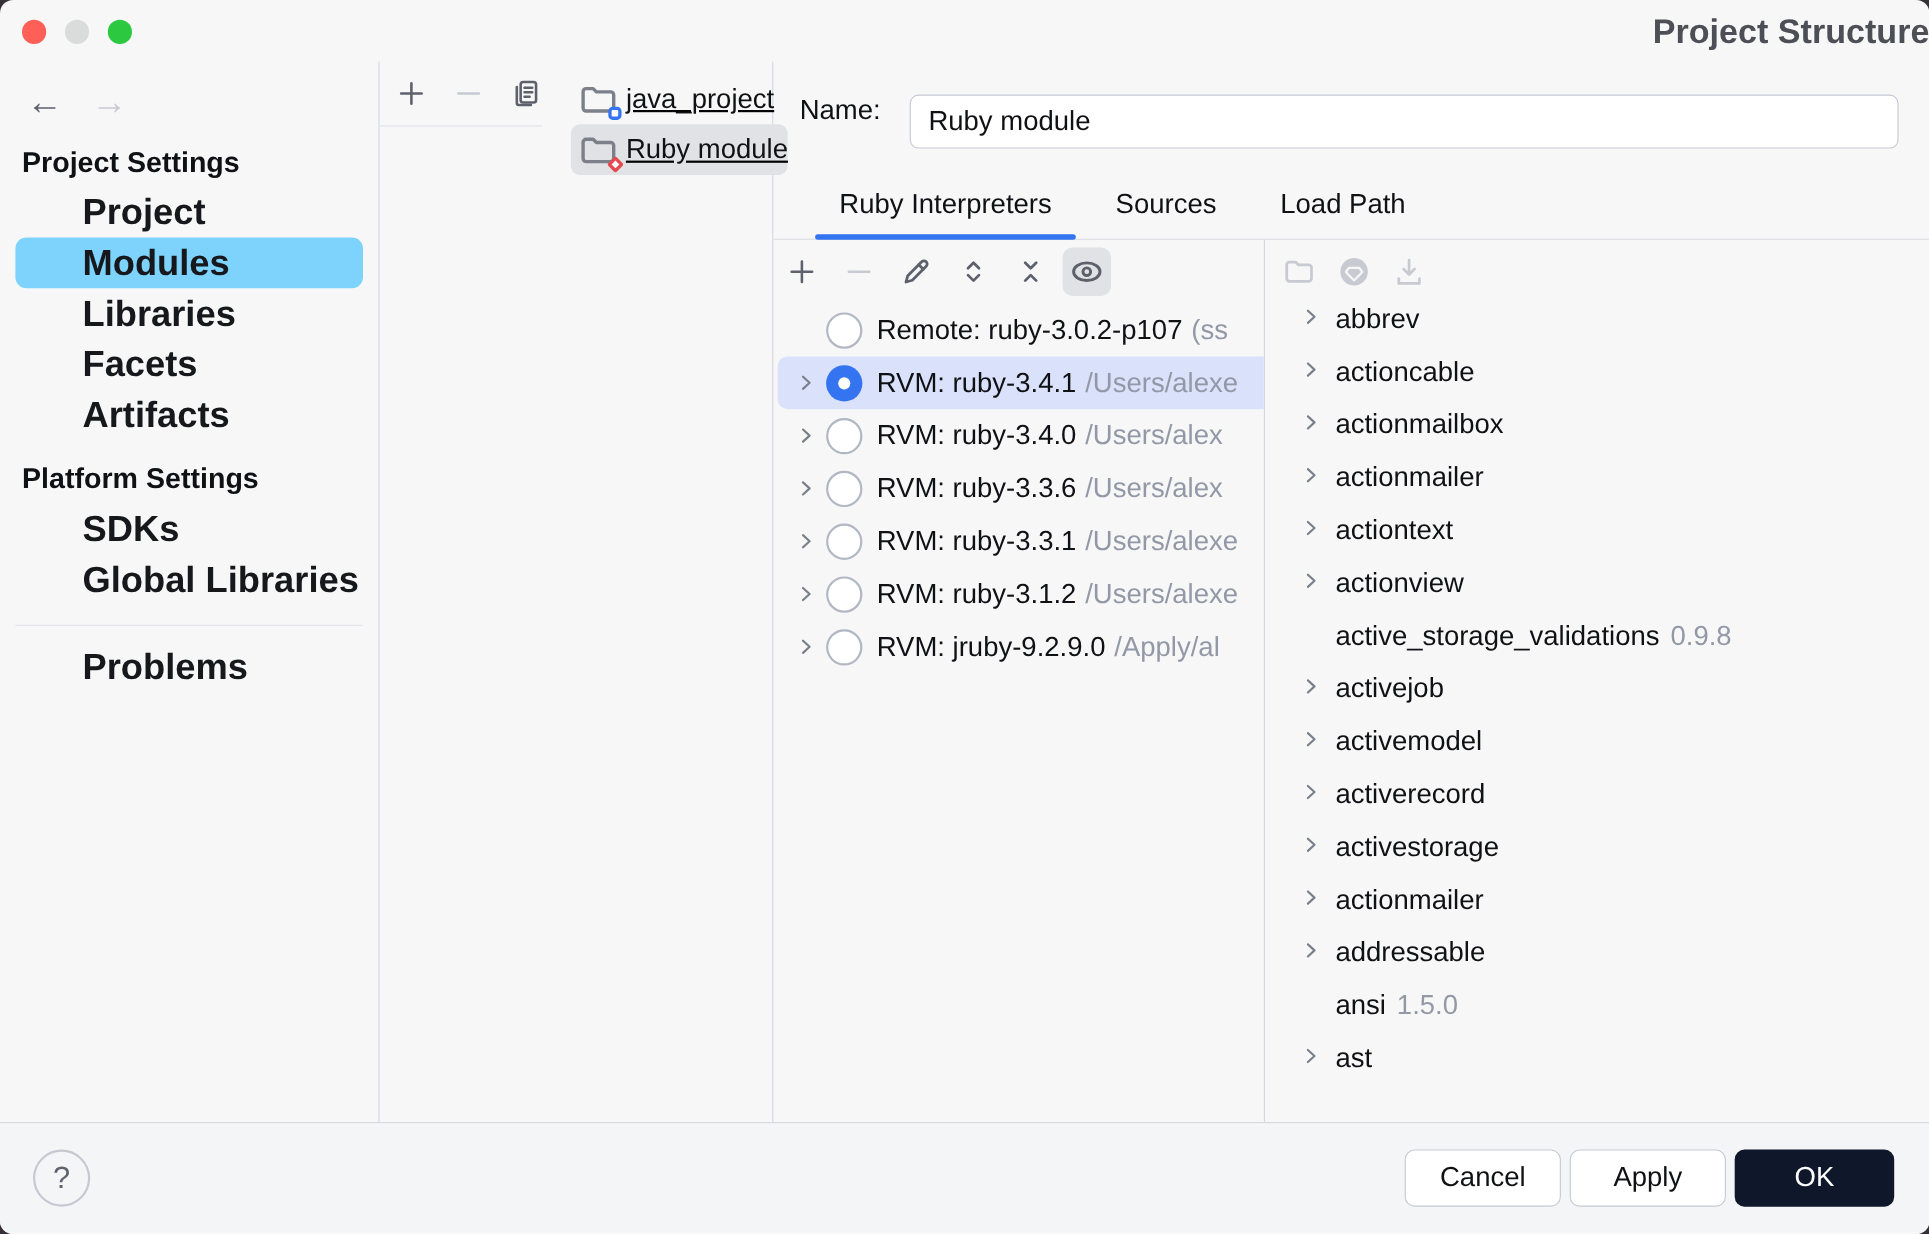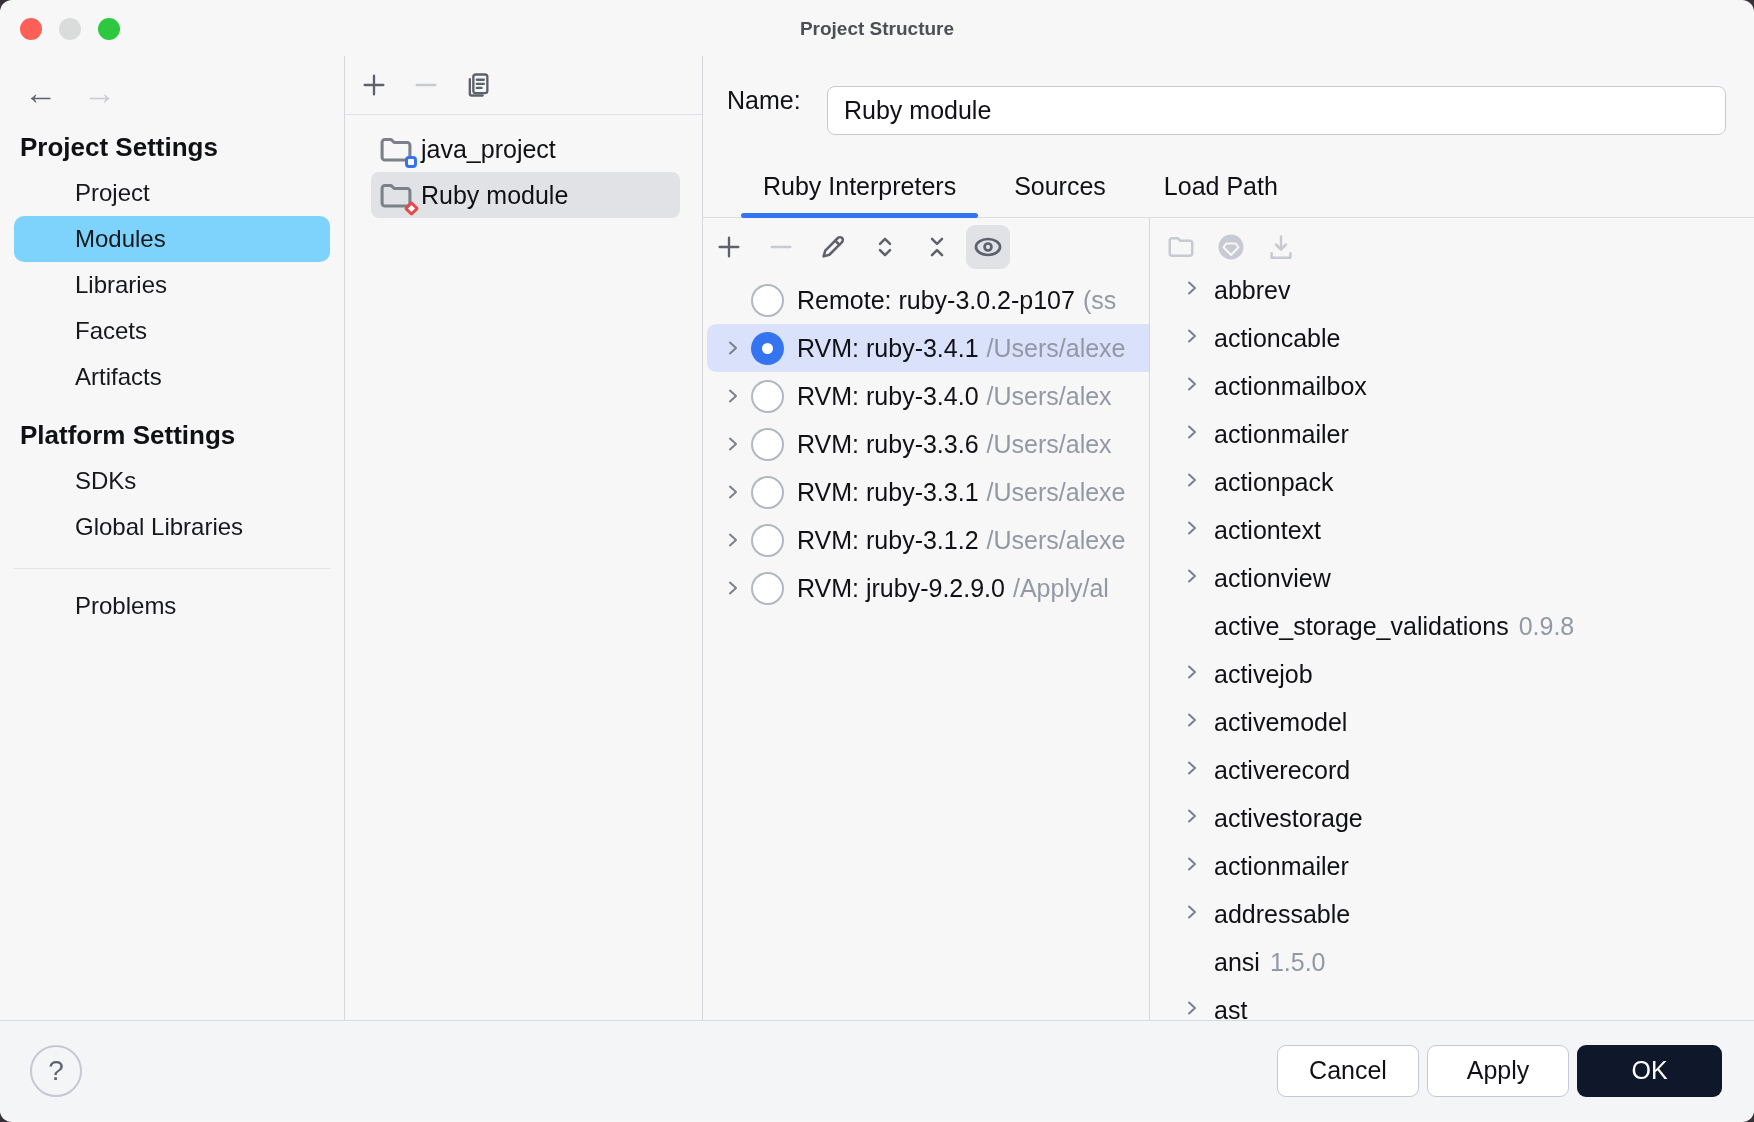--- a/index.html
+++ b/index.html
@@ -6,37 +6,37 @@
     -webkit-font-smoothing:antialiased;}
   .window{position:relative;width:1754px;height:1122px;background:#f7f7f8;border-radius:12px;
     overflow:hidden;margin:0 auto;}
   
   .titlebar{height:56px;position:relative;}
   .lights{position:absolute;left:20px;top:18px;display:flex;gap:17px;}
   .light{width:22px;height:22px;border-radius:50%;}
   .light.red{background:#fe5f57;}
   .light.gray{background:#dadbdb;}
   .light.green{background:#2bc840;}
-  .win-title{text-align:center;line-height:58px;font-size:19px;font-weight:bold;color:#4c4f55;}
+  .win-title{text-align:right;line-height:58px;font-size:31px;font-weight:bold;color:#4c4f55;}
   
   .content{display:flex;height:964px;}
   .hairline-r{border-right:1.5px solid #d5d7dc;}
   
   .sidebar{width:345px;box-sizing:border-box;flex:none;}
   .nav-arrows{display:flex;gap:26px;margin:18px 0 12px 24px;font-size:33px;}
   .arrow-back{color:#5f636e;}
   .arrow-fwd{color:#c9ccd3;}
   .side-header{font-size:26px;font-weight:bold;color:#101114;padding:0 0 0 20px;height:46px;
     line-height:46px;margin-top:12px;}
-  .side-item{height:46px;line-height:46px;font-size:24px;color:#16181c;padding-left:61px;
-    margin:0 14px;border-radius:10px;}
+  .side-item{height:46px;line-height:46px;font-size:33px;color:#16181c;padding-left:61px;
+    margin:0 14px;border-radius:10px;font-weight:bold;}
   .side-item.selected{background:#7dd3fc;}
   .side-sep{border-top:1.5px solid #e3e4e8;margin:18px 14px 14px 14px;}
   
-  .modules-panel{width:358px;box-sizing:border-box;flex:none;display:flex;flex-direction:column;}
+  .modules-panel{width:358px;box-sizing:border-box;flex:none;display:flex;text-decoration:underline;}
   .mod-toolbar{height:51px;display:flex;align-items:center;padding-left:14px;
     border-bottom:1.5px solid #e0e1e5;}
   .mod-list{padding-top:11px;}
   .mod-row{height:46px;display:flex;align-items:center;margin:0 22px 0 26px;border-radius:8px;
     padding-left:8px;}
   .mod-row.selected{background:#e1e2e5;}
   .mod-icon{position:relative;width:34px;height:30px;flex:none;color:#7c808a;}
   .badge{position:absolute;right:-4px;bottom:-4px;width:12px;height:12px;background:#fff;
     box-sizing:border-box;border:3px solid #3574f0;border-radius:4px;}
   .badge.ruby{width:11px;height:11px;border-color:#e5484d;border-radius:2px;transform:rotate(45deg);}
@@ -353,29 +353,20 @@
                 </span>
     <span class="gname">actionmailer</span>
 
   </div>
               <div class="grow">
     <span class="chev">
                   <svg width="24" height="24" viewBox="0 0 24 24" fill="none" stroke="currentColor" stroke-width="2" stroke-linejoin="round" stroke-linecap="round">
                     <path d="M9 6.5l6 5.5-6 5.5"></path>
                   </svg>
                 </span>
-    <span class="gname">actionpack</span>
-
-  </div>
-              <div class="grow">
-    <span class="chev">
-                  <svg width="24" height="24" viewBox="0 0 24 24" fill="none" stroke="currentColor" stroke-width="2" stroke-linejoin="round" stroke-linecap="round">
-                    <path d="M9 6.5l6 5.5-6 5.5"></path>
-                  </svg>
-                </span>
     <span class="gname">actiontext</span>
 
   </div>
               <div class="grow">
     <span class="chev">
                   <svg width="24" height="24" viewBox="0 0 24 24" fill="none" stroke="currentColor" stroke-width="2" stroke-linejoin="round" stroke-linecap="round">
                     <path d="M9 6.5l6 5.5-6 5.5"></path>
                   </svg>
                 </span>
     <span class="gname">actionview</span>

